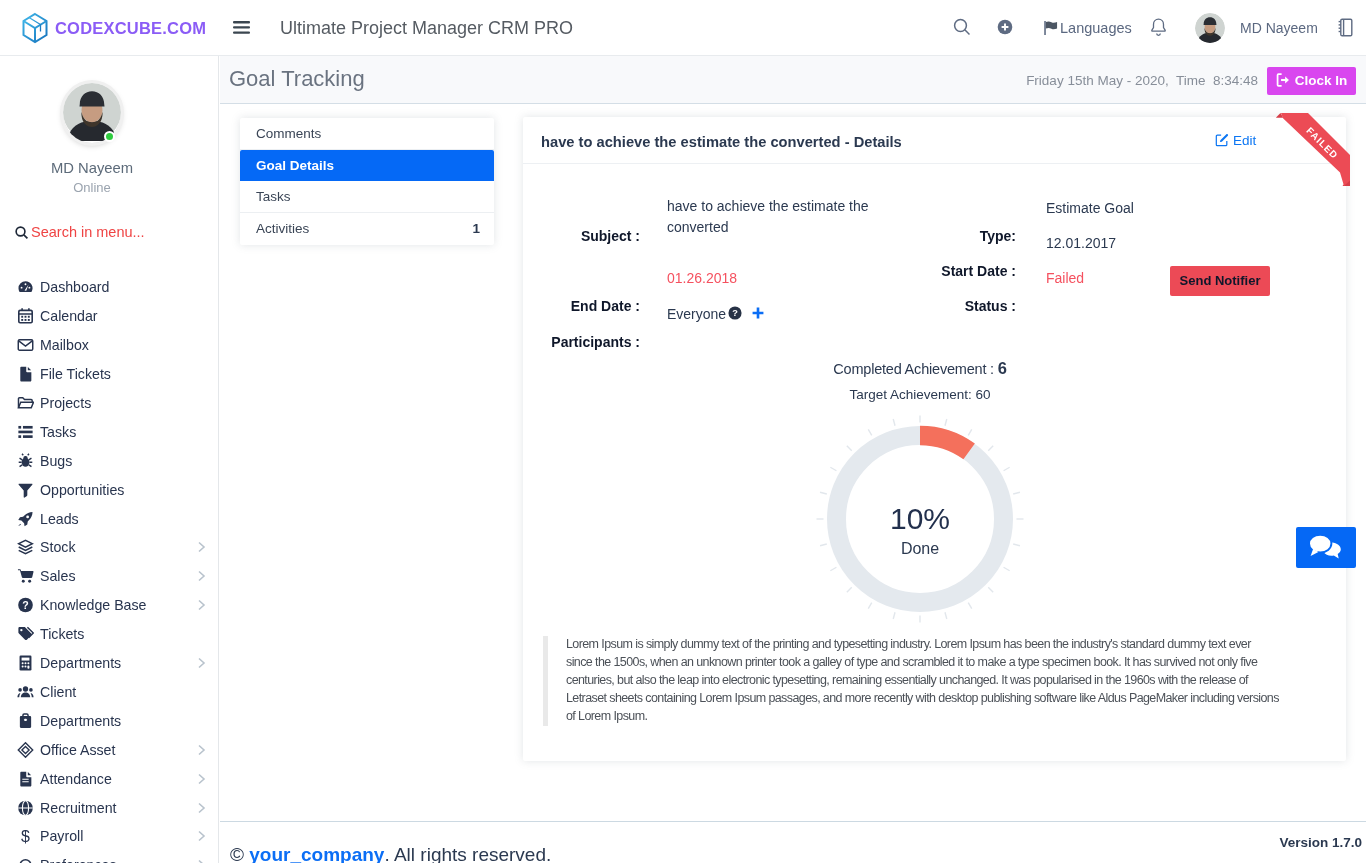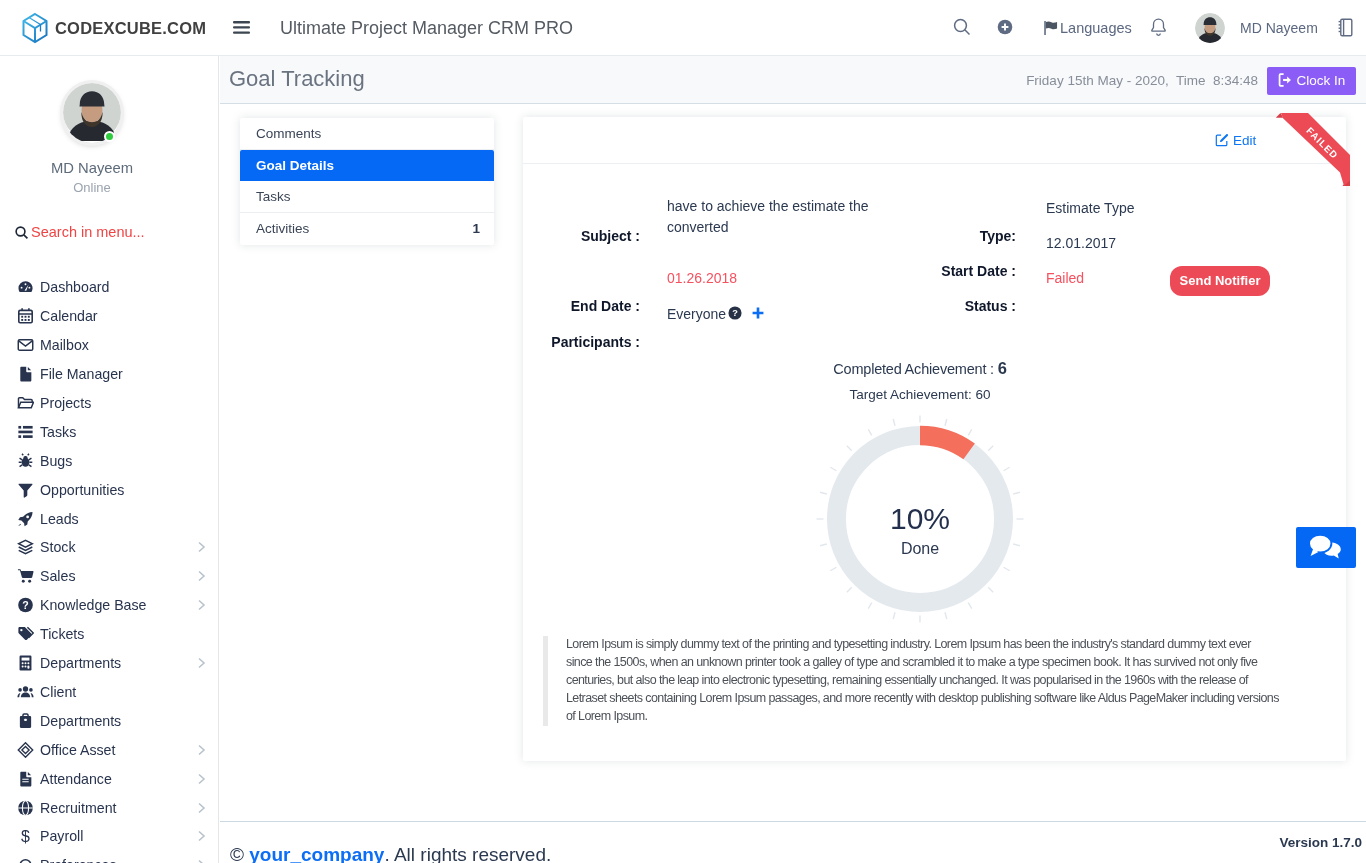--- a/index.html
+++ b/index.html
@@ -39,21 +39,21 @@
       <stop offset="0" stop-color="#3fb6e8"></stop>
           <stop offset="1" stop-color="#1673bd"></stop>
     </linearGradient>
       </defs>
     <g fill="none" stroke="url(#lg1)" stroke-width="2">
       <path d="M14 2 25.5 9v14L14 30 2.5 23V9z"></path>
       <path d="M2.5 9 14 16l11.5-7M14 16v14"></path>
       <path d="M8 5.5l11.5 7v7" stroke-width="1.3"></path>
     </g>
   </svg>
-  <div class="abs" style="left:55px;top:0;height:55px;line-height:56px;font-size:16.5px;font-weight:bold;color:#404040;letter-spacing:.2px;">CODEXCUBE.COM</div>
+  <div class="abs" style="left:55px;top:0;height:55px;line-height:56px;font-size:16.5px;font-weight:bold;color:#8b5cf6;letter-spacing:.2px;">CODEXCUBE.COM</div>
 
   <svg class="abs" style="left:233px;top:21px" width="17" height="13" viewBox="0 0 17 13" fill="#3b4650">
     <rect x="0" y="0" width="17" height="2.4" rx="1"></rect>
       <rect x="0" y="5.2" width="17" height="2.4" rx="1"></rect>
       <rect x="0" y="10.4" width="17" height="2.4" rx="1"></rect>
   </svg>
   <div id="navtitle">Ultimate Project Manager CRM PRO</div>
 
   <svg class="abs" style="left:953px;top:18px" width="18" height="18" viewBox="0 0 18 18" fill="none" stroke="#5e6b82" stroke-width="1.5">
     <circle cx="7.5" cy="7.5" r="5.9"></circle>
@@ -152,21 +152,21 @@
             <path d="M1.6 4.2 8 9l6.4-4.8"></path>
           </g>
         </svg>
         <div class="mt">Mailbox</div>
       </div>
       <div class="menuitem" style="top:303.5px">
         <svg class="mi" viewBox="0 0 16 16">
           <path d="M3.1 1.1h5.6v4.4a.8.8 0 0 0 .8.8h4v7.8c0 .5-.4.9-.9.9H3.9a.9.9 0 0 1-.8-.9V2c0-.5.3-.9.8-.9z" fill="currentColor"></path>
           <path d="M10.2 1.3l3.1 3.1h-3.1z" fill="currentColor"></path>
         </svg>
-        <div class="mt">File Manager</div>
+        <div class="mt">File Tickets</div>
       </div>
       <div class="menuitem" style="top:332.4px">
         <svg class="mi" viewBox="0 0 16 16">
           <g fill="none" stroke="currentColor" stroke-width="1.4">
             <path d="M1.4 12.4V4.1c0-.5.4-1 1-1h3l1.7 1.7h6.2c.5 0 1 .4 1 1v1.4"></path>
             <path d="M1.4 12.4 3.5 7.3h12l-2.1 5.1z"></path>
           </g>
         </svg>
         <div class="mt">Projects</div>
       </div>
@@ -342,56 +342,57 @@
         <svg class="chev" width="9" height="12" viewBox="0 0 9 12" fill="none" stroke="#b9c3cd" stroke-width="1.6">
           <path d="M2 1.5 7 6l-5 4.5"></path>
         </svg>
       </div>
     </div>
 </div>
 
 <div id="pagehead">
   <div class="abs" style="left:9px;top:10px;font-size:22px;color:#6a7380;">Goal Tracking</div>
   <div class="abs" style="right:108px;top:17px;font-size:13.5px;color:#878e99;white-space:pre;">Friday 15th May - 2020,&nbsp; Time&nbsp; 8:34:48</div>
-  <div class="abs" style="left:1047px;top:11px;width:89px;height:28px;background:#8b5cf6;border-radius:2px;color:#fff;font-size:13.5px;font-weight:normal;text-align:center;line-height:28px;">
+  <div class="abs" style="left:1047px;top:11px;width:89px;height:28px;background:#d946ef;border-radius:2px;color:#fff;font-size:13.5px;font-weight:bold;text-align:center;line-height:28px;">
     <svg style="display:inline-block;vertical-align:-2px;margin-right:5px" width="14" height="14" viewBox="0 0 16 16" fill="none" stroke="#fff" stroke-width="2">
       <path d="M6.4 1.4H2.8c-.6 0-1 .4-1 1v11.2c0 .6.4 1 1 1h3.6"></path>
       <path d="M5.8 8h6.5" stroke-width="2.4"></path>
       <path d="M10.4 3.9 14.8 8l-4.4 4.1z" fill="#fff" stroke="none"></path>
     </svg>Clock In</div>
 </div>
 
 <div class="card" style="left:240px;top:118px;width:254px;height:127px;">
   <div class="tabrow">Comments</div>
   <div class="tabrow" style="background:#0569f6;color:#fff;font-weight:bold;border-bottom:none;border-radius:2px 2px 0 0;">Goal Details</div>
   <div class="tabrow">Tasks</div>
   <div class="tabrow" style="border-bottom:none;">Activities<span style="position:absolute;right:14px;font-weight:bold;color:#2b3950;">1</span></div>
 </div>
 
 <div class="card" style="left:523px;top:117px;width:823px;height:644px;">
+  <div class="abs" style="left:18px;top:2px;height:46px;line-height:46px;font-size:14.7px;font-weight:bold;color:#2b3950;">have to achieve the estimate the converted - Details</div>
   <div style="position:absolute;left:0;top:46px;width:823px;border-top:1px solid #edf0f3;"></div>
 
   <div class="abs" style="left:692px;top:1px;height:46px;line-height:46px;font-size:13.5px;color:#0c76f3;">
     <svg style="display:inline-block;vertical-align:-2px;margin-right:4px" width="14" height="14" viewBox="0 0 16 16" fill="none" stroke="#0c76f3" stroke-width="1.4">
       <path d="M13.5 9v4.4c0 .6-.5 1.1-1.1 1.1H2.6c-.6 0-1.1-.5-1.1-1.1V3.6c0-.6.5-1.1 1.1-1.1H7"></path>
       <path d="M6.1 8.2 13 1.3c.4-.4 1-.4 1.4 0l.3.3c.4.4.4 1 0 1.4L7.8 9.9l-2.2.5z" fill="#0c76f3" stroke="none"></path>
     </svg>Edit</div>
 </div>
 
 <div class="lbl" style="left:530px;top:200px;">Subject :</div>
 <div class="val" style="left:667px;top:196px;line-height:21px;">have to achieve the estimate the<br>converted</div>
 <div class="lbl" style="left:906px;top:200px;">Type:</div>
-<div class="val" style="left:1046px;top:200px;">Estimate Type</div>
+<div class="val" style="left:1046px;top:200px;">Estimate Goal</div>
 <div class="lbl" style="left:906px;top:235px;">Start Date :</div>
 <div class="val" style="left:1046px;top:235px;">12.01.2017</div>
 <div class="lbl" style="left:530px;top:270px;">End Date :</div>
 <div class="val red" style="left:667px;top:270px;">01.26.2018</div>
 <div class="lbl" style="left:906px;top:270px;">Status :</div>
 <div class="val red" style="left:1046px;top:270px;">Failed</div>
-<div class="abs" style="left:1170px;top:266px;width:100px;height:30px;background:#ec4a56;border-radius:12px;color:#ffffff;font-size:13px;font-weight:bold;text-align:center;line-height:30px;z-index:3;">Send Notifier</div>
+<div class="abs" style="left:1170px;top:266px;width:100px;height:30px;background:#ec4a56;border-radius:2px;color:#0f172a;font-size:13px;font-weight:bold;text-align:center;line-height:30px;z-index:3;">Send Notifier</div>
 <div class="lbl" style="left:530px;top:306px;">Participants :</div>
 <div class="val" style="left:667px;top:306px;">Everyone</div>
 <svg class="abs" style="left:728px;top:306px;z-index:3" width="14" height="14" viewBox="0 0 16 16">
   <circle cx="8" cy="8" r="7.5" fill="#273246"></circle>
   <text x="8" y="11.6" text-anchor="middle" font-size="10.5" font-weight="bold" fill="#fff" font-family="Liberation Sans">?</text>
 </svg>
 <svg class="abs" style="left:751px;top:306px;z-index:3" width="14" height="14" viewBox="0 0 16 16">
   <path d="M8 1.8v12.4M1.8 8h12.4" stroke="#0b6ef5" stroke-width="3"></path>
 </svg>
 

